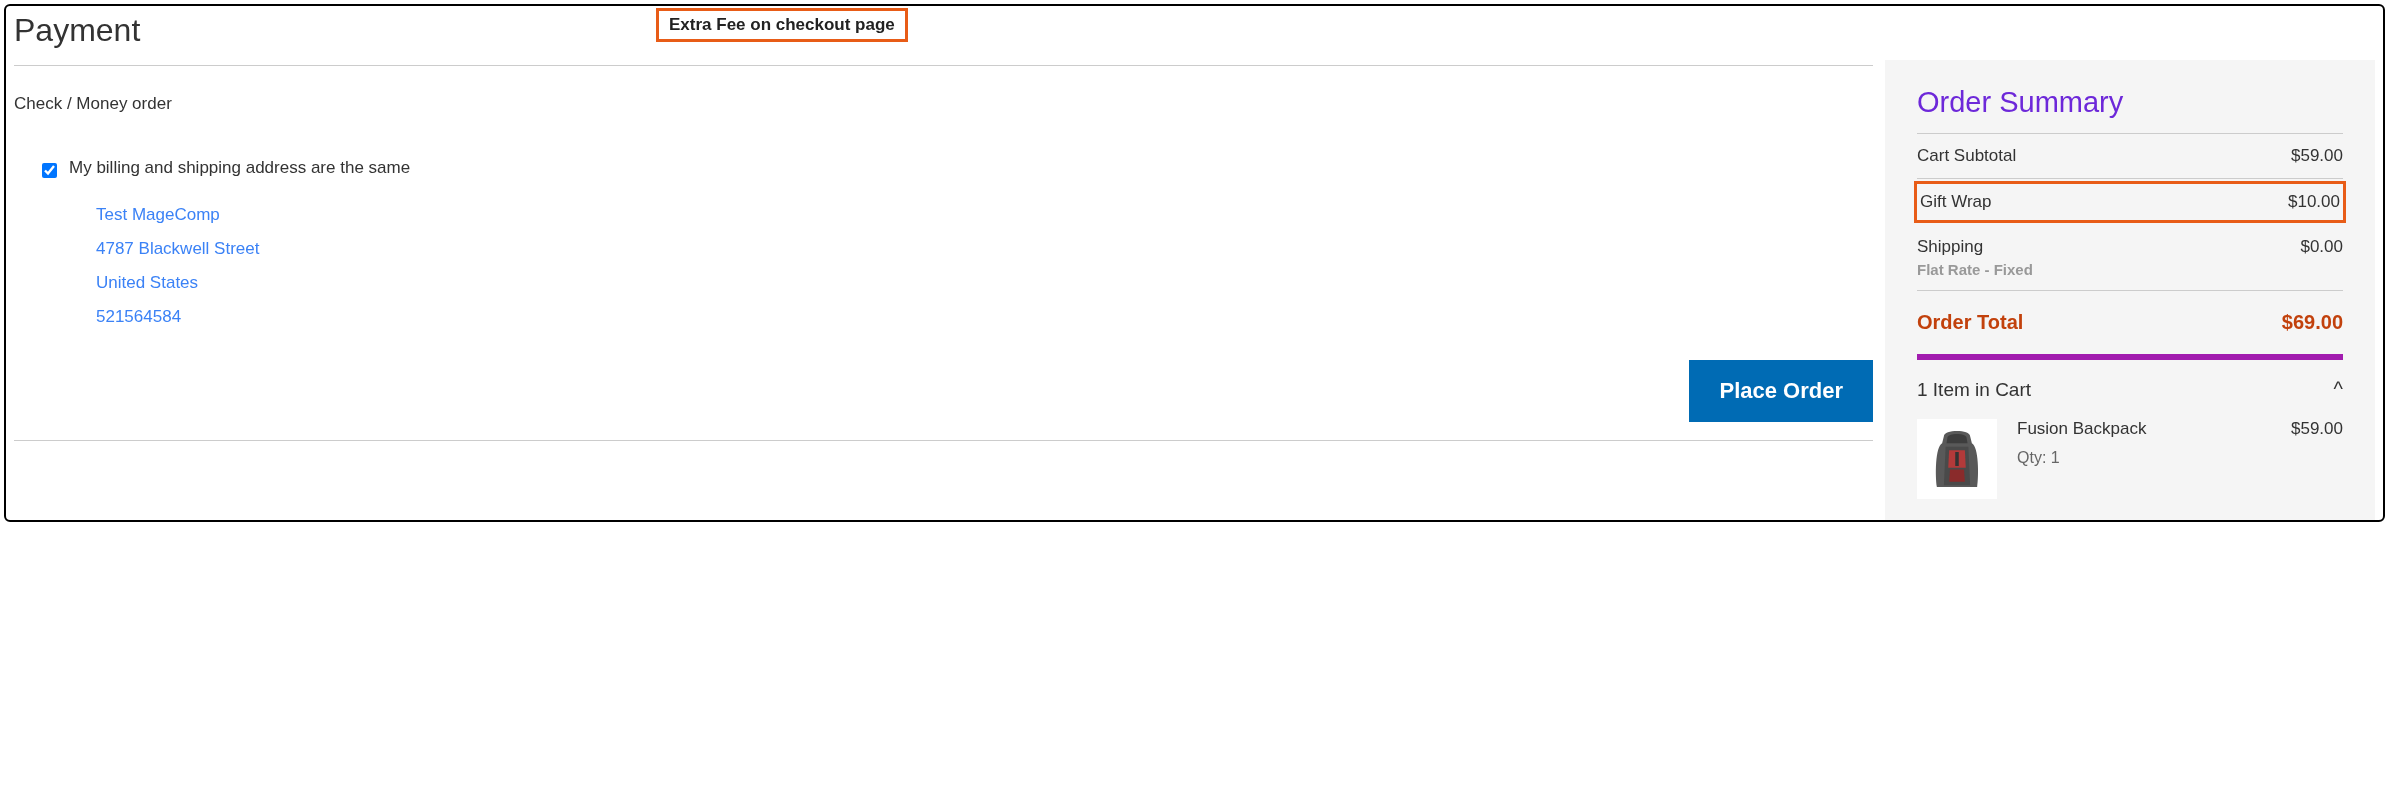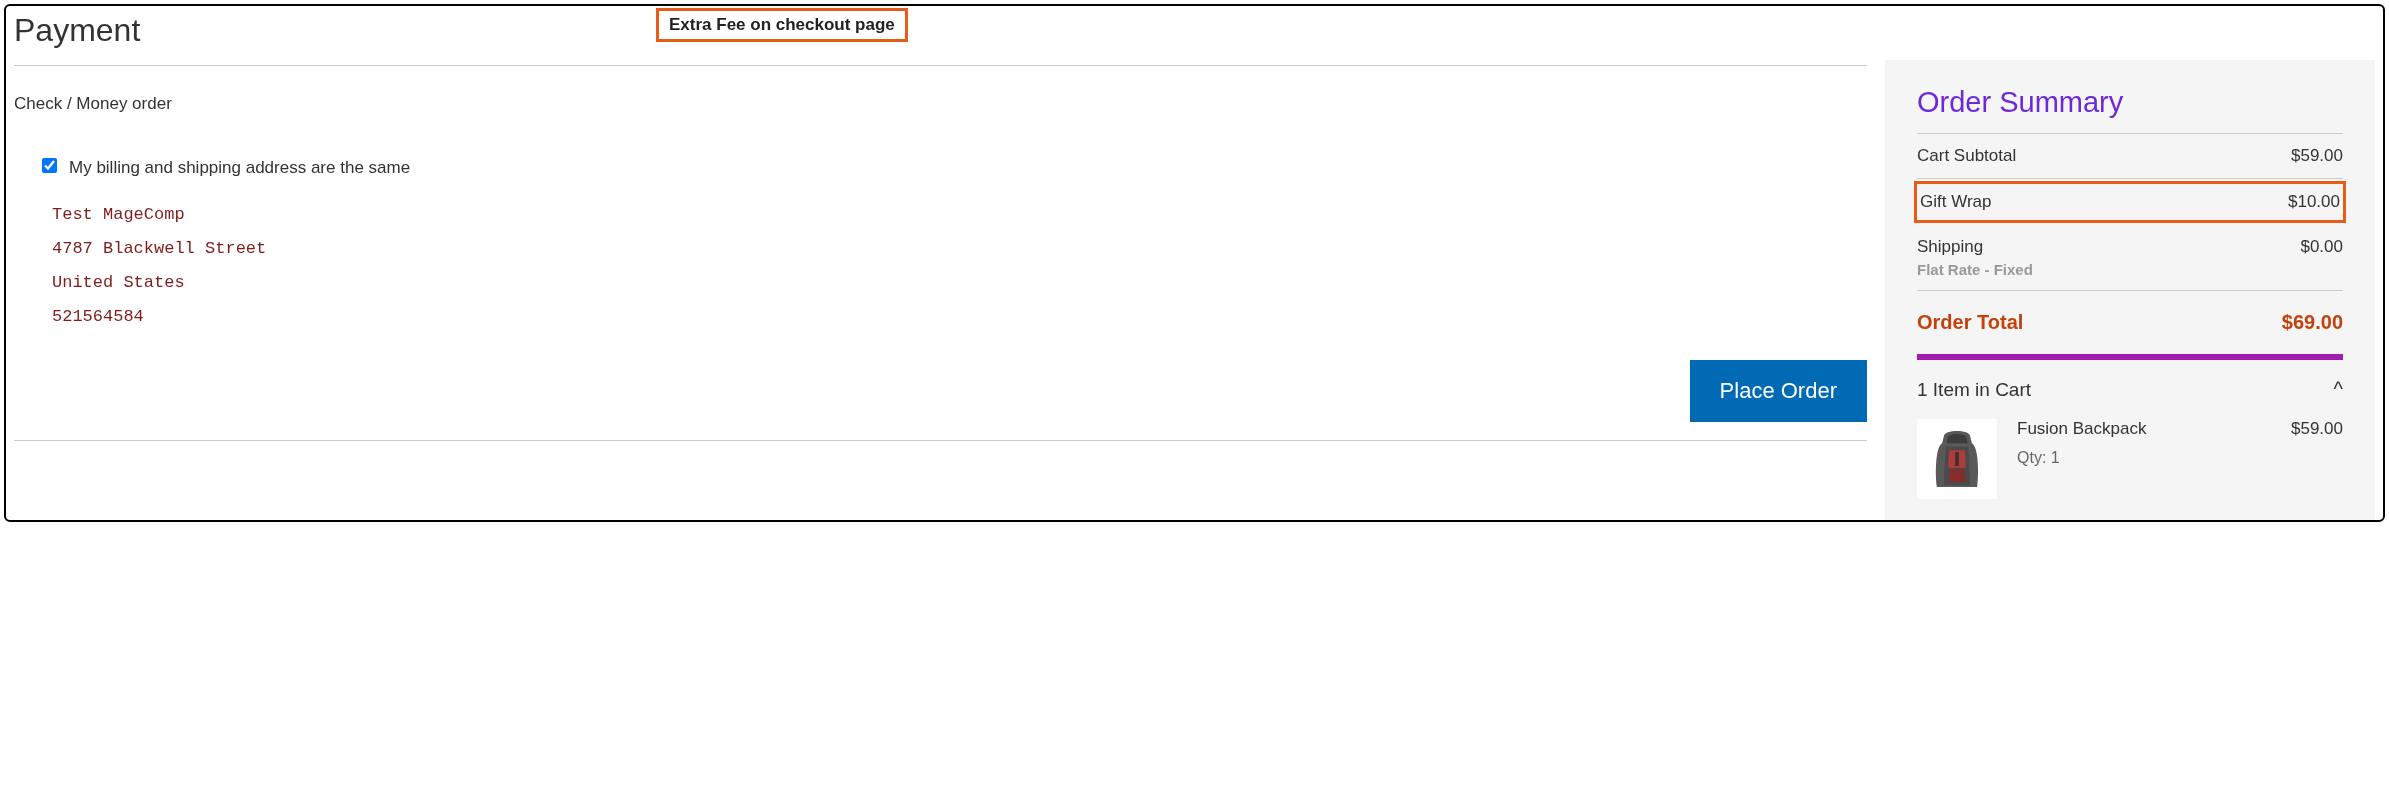--- a/index.html
+++ b/index.html
@@ -12,21 +12,21 @@
       border: 2px solid #000;
       border-radius: 6px;
       width: 100%;
       height: 518px;
       padding: 6px 8px 0 8px;
       position: relative;
       overflow: hidden;
     }
     .cols {
       display: flex;
-      gap: 18px;
+      gap: 12px;
       height: 100%;
     }
     .left {
       flex: 1;
       position: relative;
     }
     .page-title {
       font-size: 32px;
       font-weight: 300;
       color: #333;
@@ -48,38 +48,38 @@
       color: #222;
       background: #fff;
     }
     .method-title {
       font-size: 17px;
       color: #333;
       margin-bottom: 24px;
     }
     .check-row {
       display: flex;
-      align-items: flex-start;
+      align-items: flex-end;
       gap: 12px;
       margin-left: 28px;
       margin-bottom: 20px;
       margin-top: 44px;
     }
     .check-row input[type="checkbox"]{
       width: 15px; height: 15px;
     }
     .check-row label { font-size: 17px; color:#333; }
-    .address { margin-left: 38px; font-size: 17px; color:#7f1d1d; line-height: 2.0; font-family: Liberation Mono, monospace; }
+    .address { margin-left: 82px; font-size: 17px; color:#3b82f6; line-height: 2.0; }
     .place-order-wrap{
       display:flex; justify-content:flex-end; margin-top: 26px; margin-bottom: 18px;
     }
     .place-order {
       background:#006bb4;
       border:none; color:#fff;
-      font-size: 22px; font-weight:400;
+      font-size: 22px; font-weight:700;
       padding: 18px 30px;
       cursor:pointer;
     }
     .bottom-hr{
       border:none; border-top:1px solid #ccc; margin-top:0;
     }
     
     .right {
       width: 490px;
       min-width: 490px;

